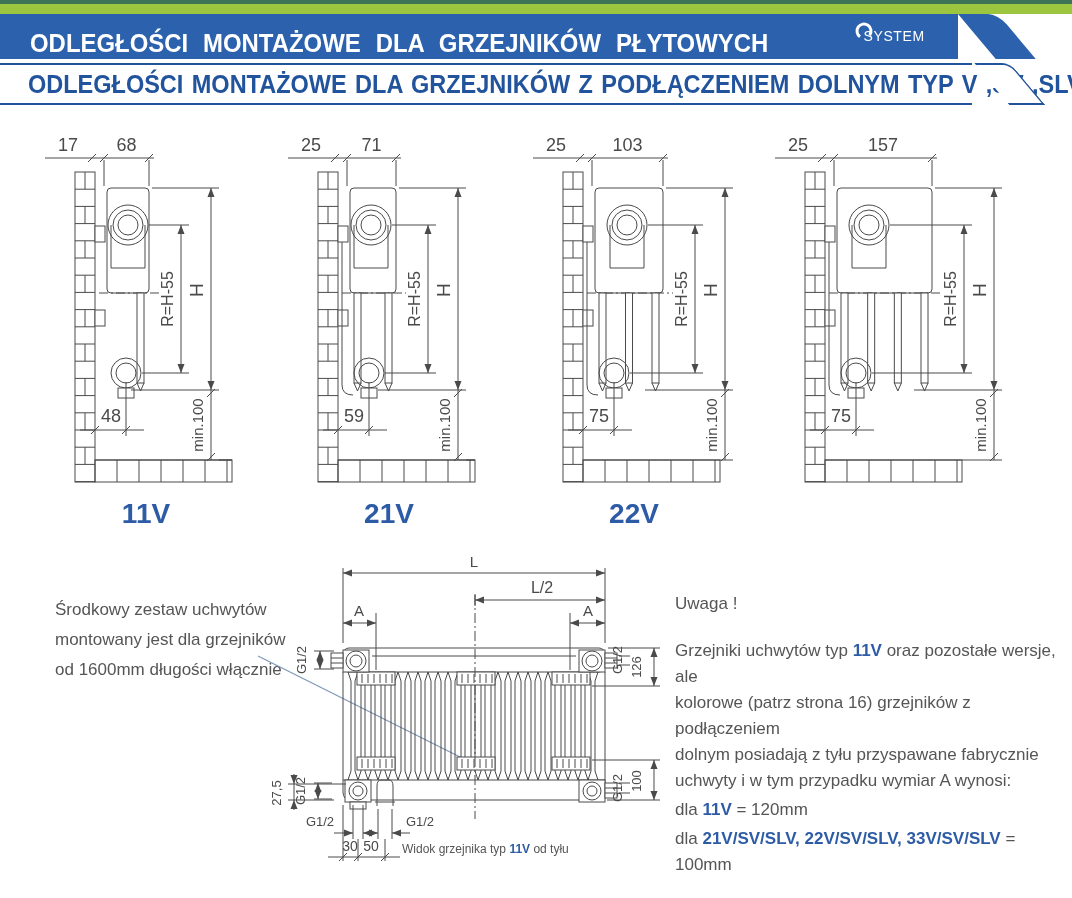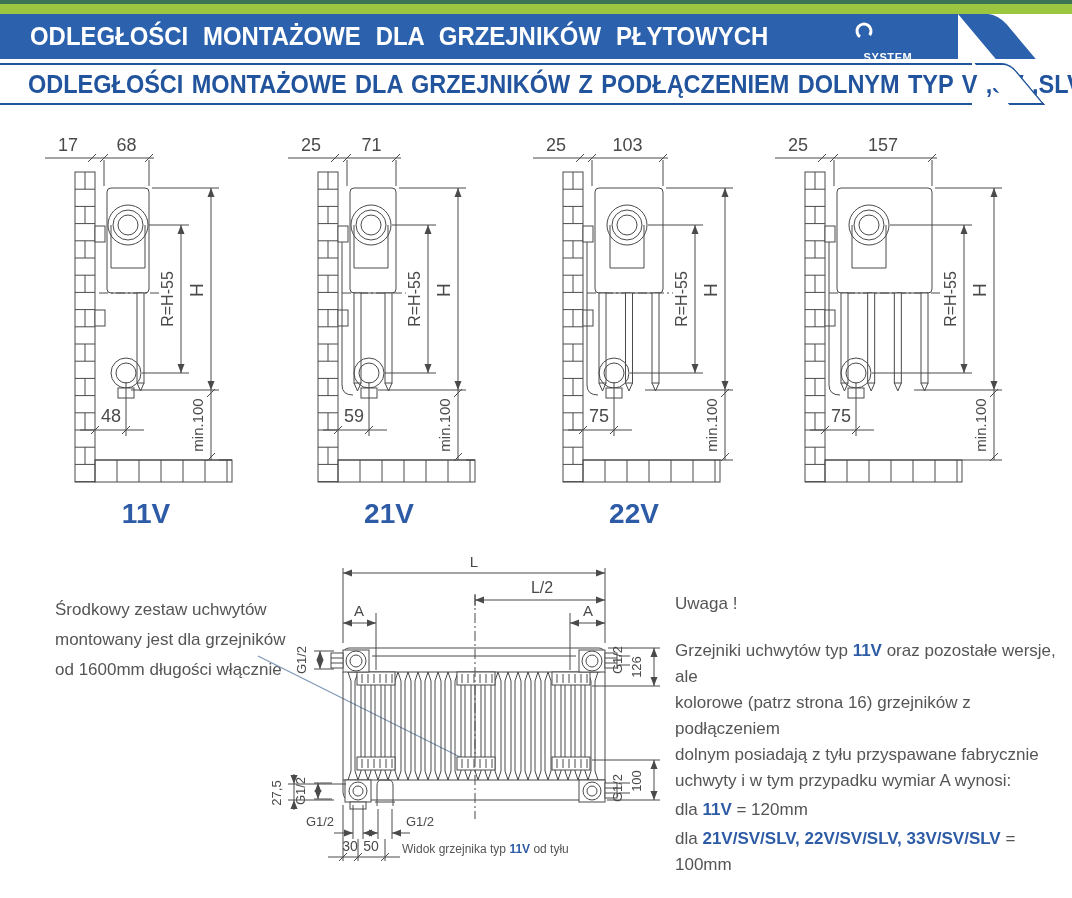--- a/index.html
+++ b/index.html
@@ -5,27 +5,27 @@
   html,body{margin:0;padding:0;background:#fff;}
   #page{position:relative;width:1072px;height:898px;background:#fff;overflow:hidden;
         font-family:"Liberation Sans",sans-serif;}
   
   .strip-dark{position:absolute;left:0;top:0;width:1072px;height:4px;background:#3e7456;}
   .strip-green{position:absolute;left:0;top:4px;width:1072px;height:10px;background:#9cc63f;}
   
   .banner1{position:absolute;left:0;top:14px;width:958px;height:45px;background:#2b61ad;}
   .banner1::after{content:"";position:absolute;right:-40px;top:0;bottom:0;width:40px;
         background:#2b61ad;transform:skewX(40deg);transform-origin:top left;border-radius:0 10px 0 0;}
-  .banner1-content{position:relative;height:100%;display:flex;align-items:center;padding-left:30px;}
+  .banner1-content{position:relative;height:100%;display:flex;align-items:flex-end;padding-left:30px;}
   .banner1-title{color:#fff;font-size:26px;font-weight:bold;word-spacing:9px;letter-spacing:0px;
         transform:scaleX(0.92);transform-origin:left center;white-space:nowrap;}
   .logo{position:absolute;left:704px;top:13px;display:flex;align-items:flex-start;color:#fff;}
   .logo-brand{font-size:33px;font-weight:bold;letter-spacing:0.5px;line-height:29px;margin-top:48px;}
   .logo-curl{margin-left:-8px;margin-top:-6px;}
-  .logo-sys{font-size:11px;font-weight:bold;letter-spacing:0.6px;margin-left:-10px;margin-top:24px;}
+  .logo-sys{font-size:14px;font-weight:normal;letter-spacing:0.6px;margin-left:-10px;margin-top:1px;}
   
   .banner2{position:absolute;left:0;top:63px;width:972px;height:42px;background:#fff;
         border:2px solid #21549d;border-right:none;border-left:none;box-sizing:border-box;}
   .banner2::after{content:"";position:absolute;right:-38px;top:-2px;height:42px;width:36px;background:#fff;
         border:2px solid #21549d;border-left:none;box-sizing:border-box;
         transform:skewX(40deg);transform-origin:top left;border-radius:0 8px 0 0;}
   .banner2-content{position:relative;height:100%;display:flex;align-items:center;padding-left:28px;}
   .banner2-title{color:#21549d;font-size:25px;font-weight:bold;word-spacing:2px;
         transform:scaleX(0.94);transform-origin:left center;white-space:nowrap;}
   

